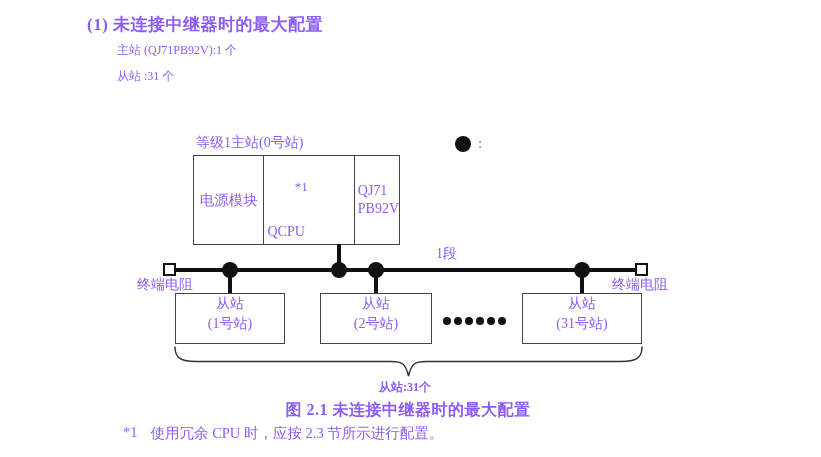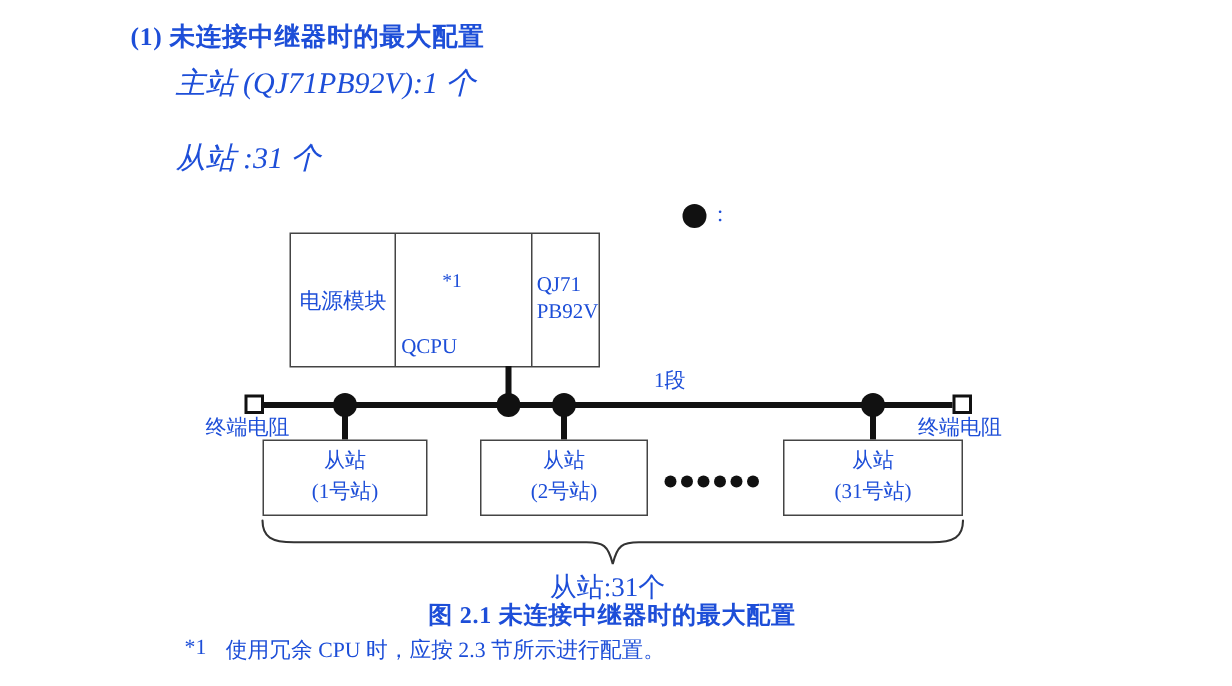--- a/index.html
+++ b/index.html
@@ -6,37 +6,36 @@
     margin: 0;
     padding: 0;
     background: #ffffff;
   }
   .page {
     position: relative;
     width: 821px;
     height: 457px;
     background: #ffffff;
     font-family: "Liberation Serif", "DejaVu Serif", serif;
-    color: #1d4ed8;
+    color: #8b5cf6;
     overflow: hidden;
   }
   .abs { position: absolute; }
 
   
   .title {
     left: 87px; top: 13px;
     font-size: 17px;
     font-weight: bold;
     letter-spacing: 0.5px;
     white-space: nowrap;
   }
   .sub-line {
-    font-size: 20px;
-    white-space: nowrap;
-    font-style: italic;
+    font-size: 12px;
+    white-space: nowrap;
   }
 
   
   .legend {
     left: 455px; top: 135px;
     display: flex;
     align-items: center;
     gap: 7px;
   }
   .legend-dot {
@@ -118,21 +117,20 @@
   .segment-label { left: 436px; top: 245px; font-size: 14px; white-space: nowrap; }
 
   
   .slave-box {
     border: 1.5px solid #444;
     box-sizing: border-box;
     background: #fff;
     display: flex;
     flex-direction: column;
     align-items: center;
-    justify-content: center;
     font-size: 14px;
     line-height: 1.45;
   }
   .slave-1 { left: 175px; top: 293px; width: 110px; height: 51px; }
   .slave-2 { left: 320px; top: 293px; width: 112px; height: 51px; }
   .slave-3 { left: 522px; top: 293px; width: 120px; height: 51px; }
 
   .ellipsis {
     left: 443px; top: 317px;
     display: flex;
@@ -143,22 +141,23 @@
     width: 8px; height: 8px;
     background: #111;
     border-radius: 50%;
   }
 
   .brace-svg { left: 174px; top: 346px; }
 
   .slave-total {
     left: 405px; top: 379px;
     transform: translateX(-50%);
-    font-size: 18px;
-    white-space: nowrap;
+    font-size: 12px;
+    white-space: nowrap;
+    font-weight: bold;
   }
   .caption {
     left: 408px; top: 400px;
     transform: translateX(-50%);
     font-size: 16px;
     font-weight: bold;
     letter-spacing: 0.5px;
     white-space: nowrap;
   }
   .footnote {
@@ -169,27 +168,28 @@
     white-space: nowrap;
   }
 </style>
 </head>
 <body>
 
 <div class="page">
 
   <div class="abs title">(1) 未连接中继器时的最大配置</div>
   <div class="abs sub-line" style="left:117px; top:42px;">主站 (QJ71PB92V):1 个</div>
-  <div class="abs sub-line" style="left:117px; top:68px;margin-top:24px;">从站 :31 个</div>
+  <div class="abs sub-line" style="left:117px; top:68px;">从站 :31 个</div>
 
   <div class="abs legend">
     <span class="legend-dot"></span>
     <span class="legend-sep">:</span>
   </div>
 
+  <div class="abs master-label">等级1主站(0号站)</div>
   <div class="abs master-box">
     <div class="m-cell cell-power">电源模块</div>
     <div class="m-cell cell-cpu">
       <span class="cpu-sup">*1</span>
       <span class="cpu-name">QCPU</span>
     </div>
     <div class="m-cell cell-module">
       <span>QJ71</span>
       <span>PB92V</span>
     </div>

